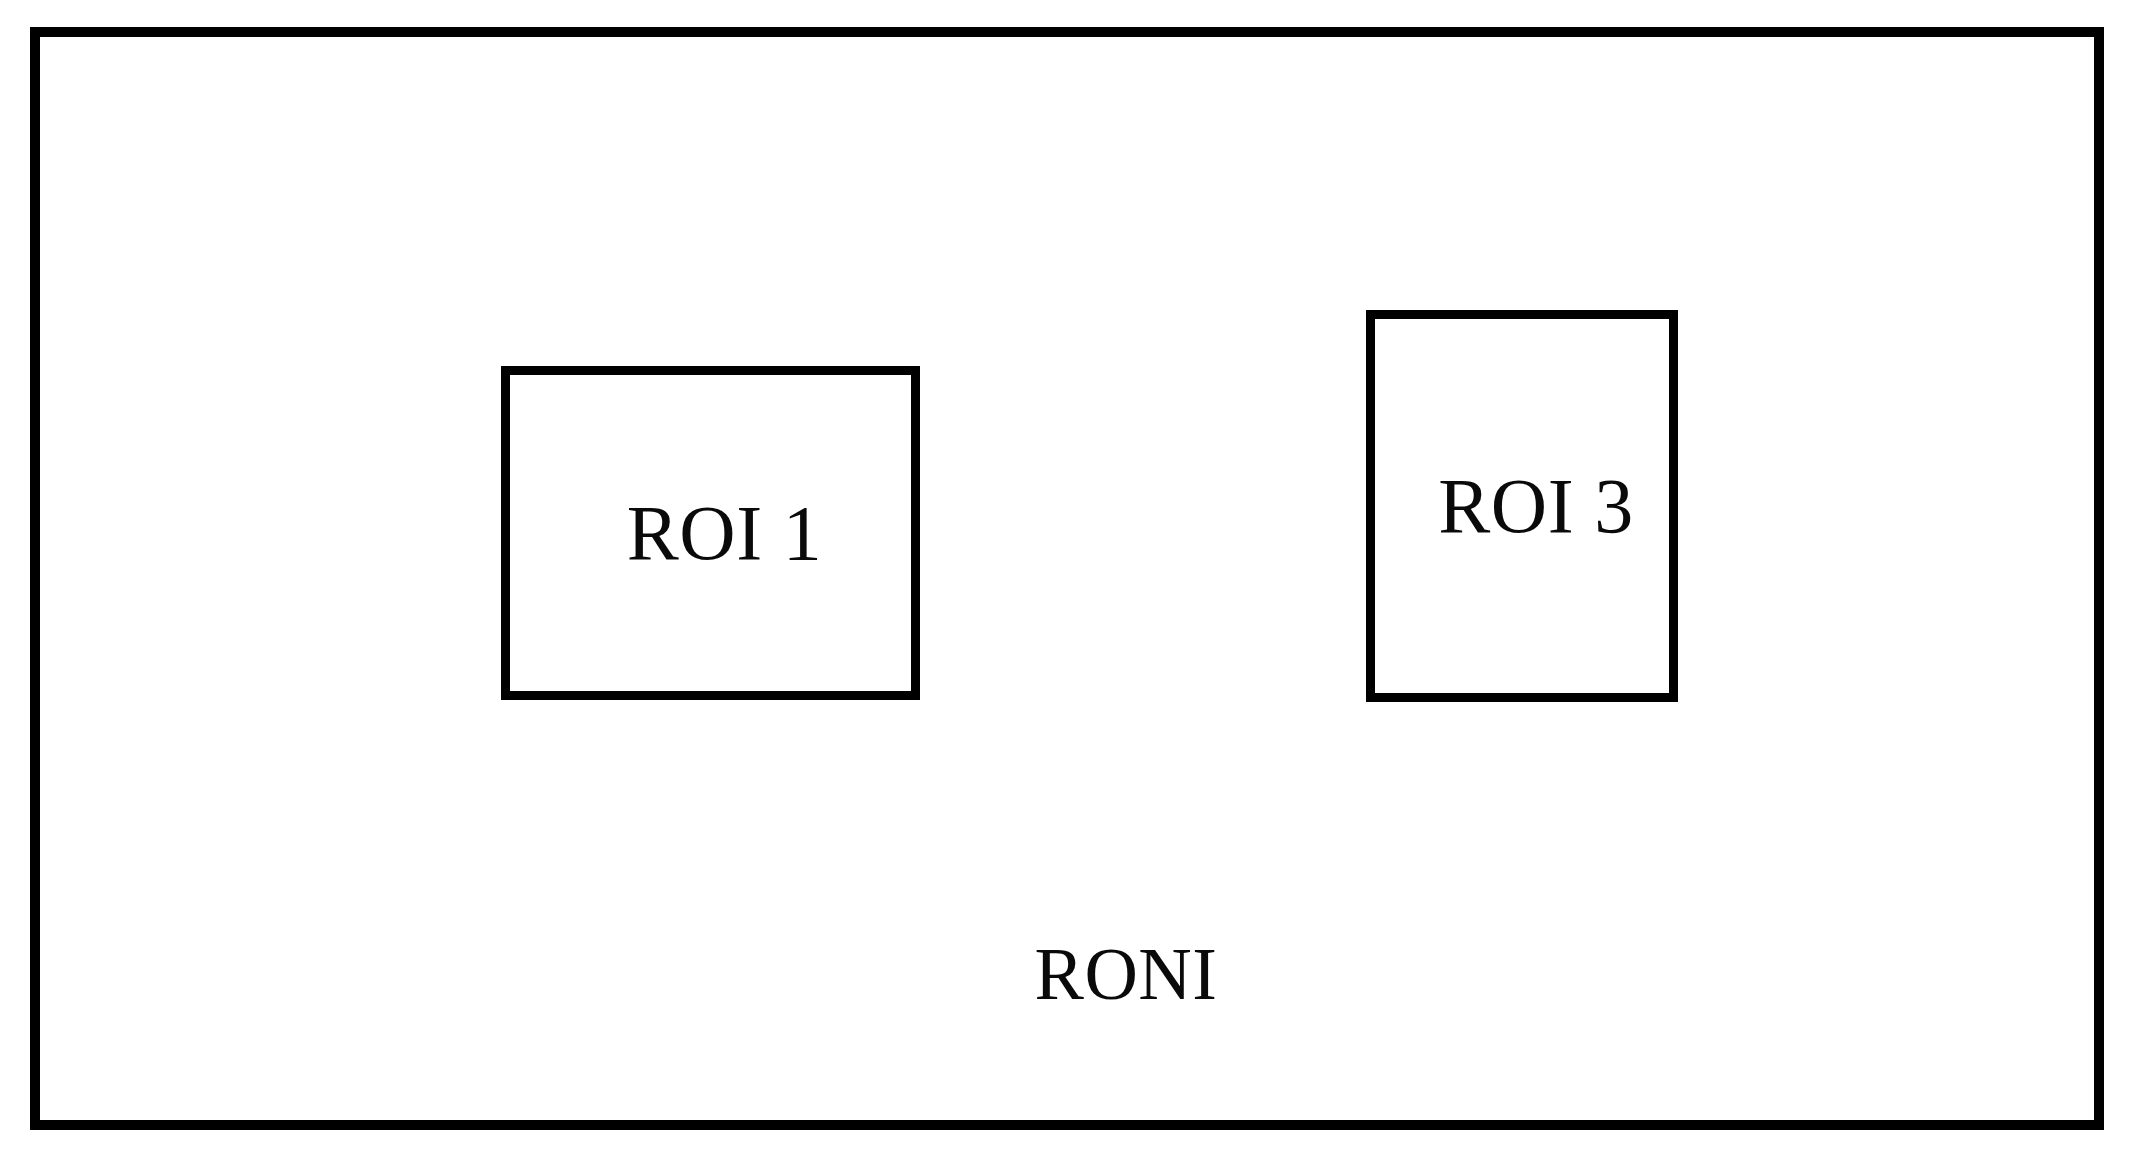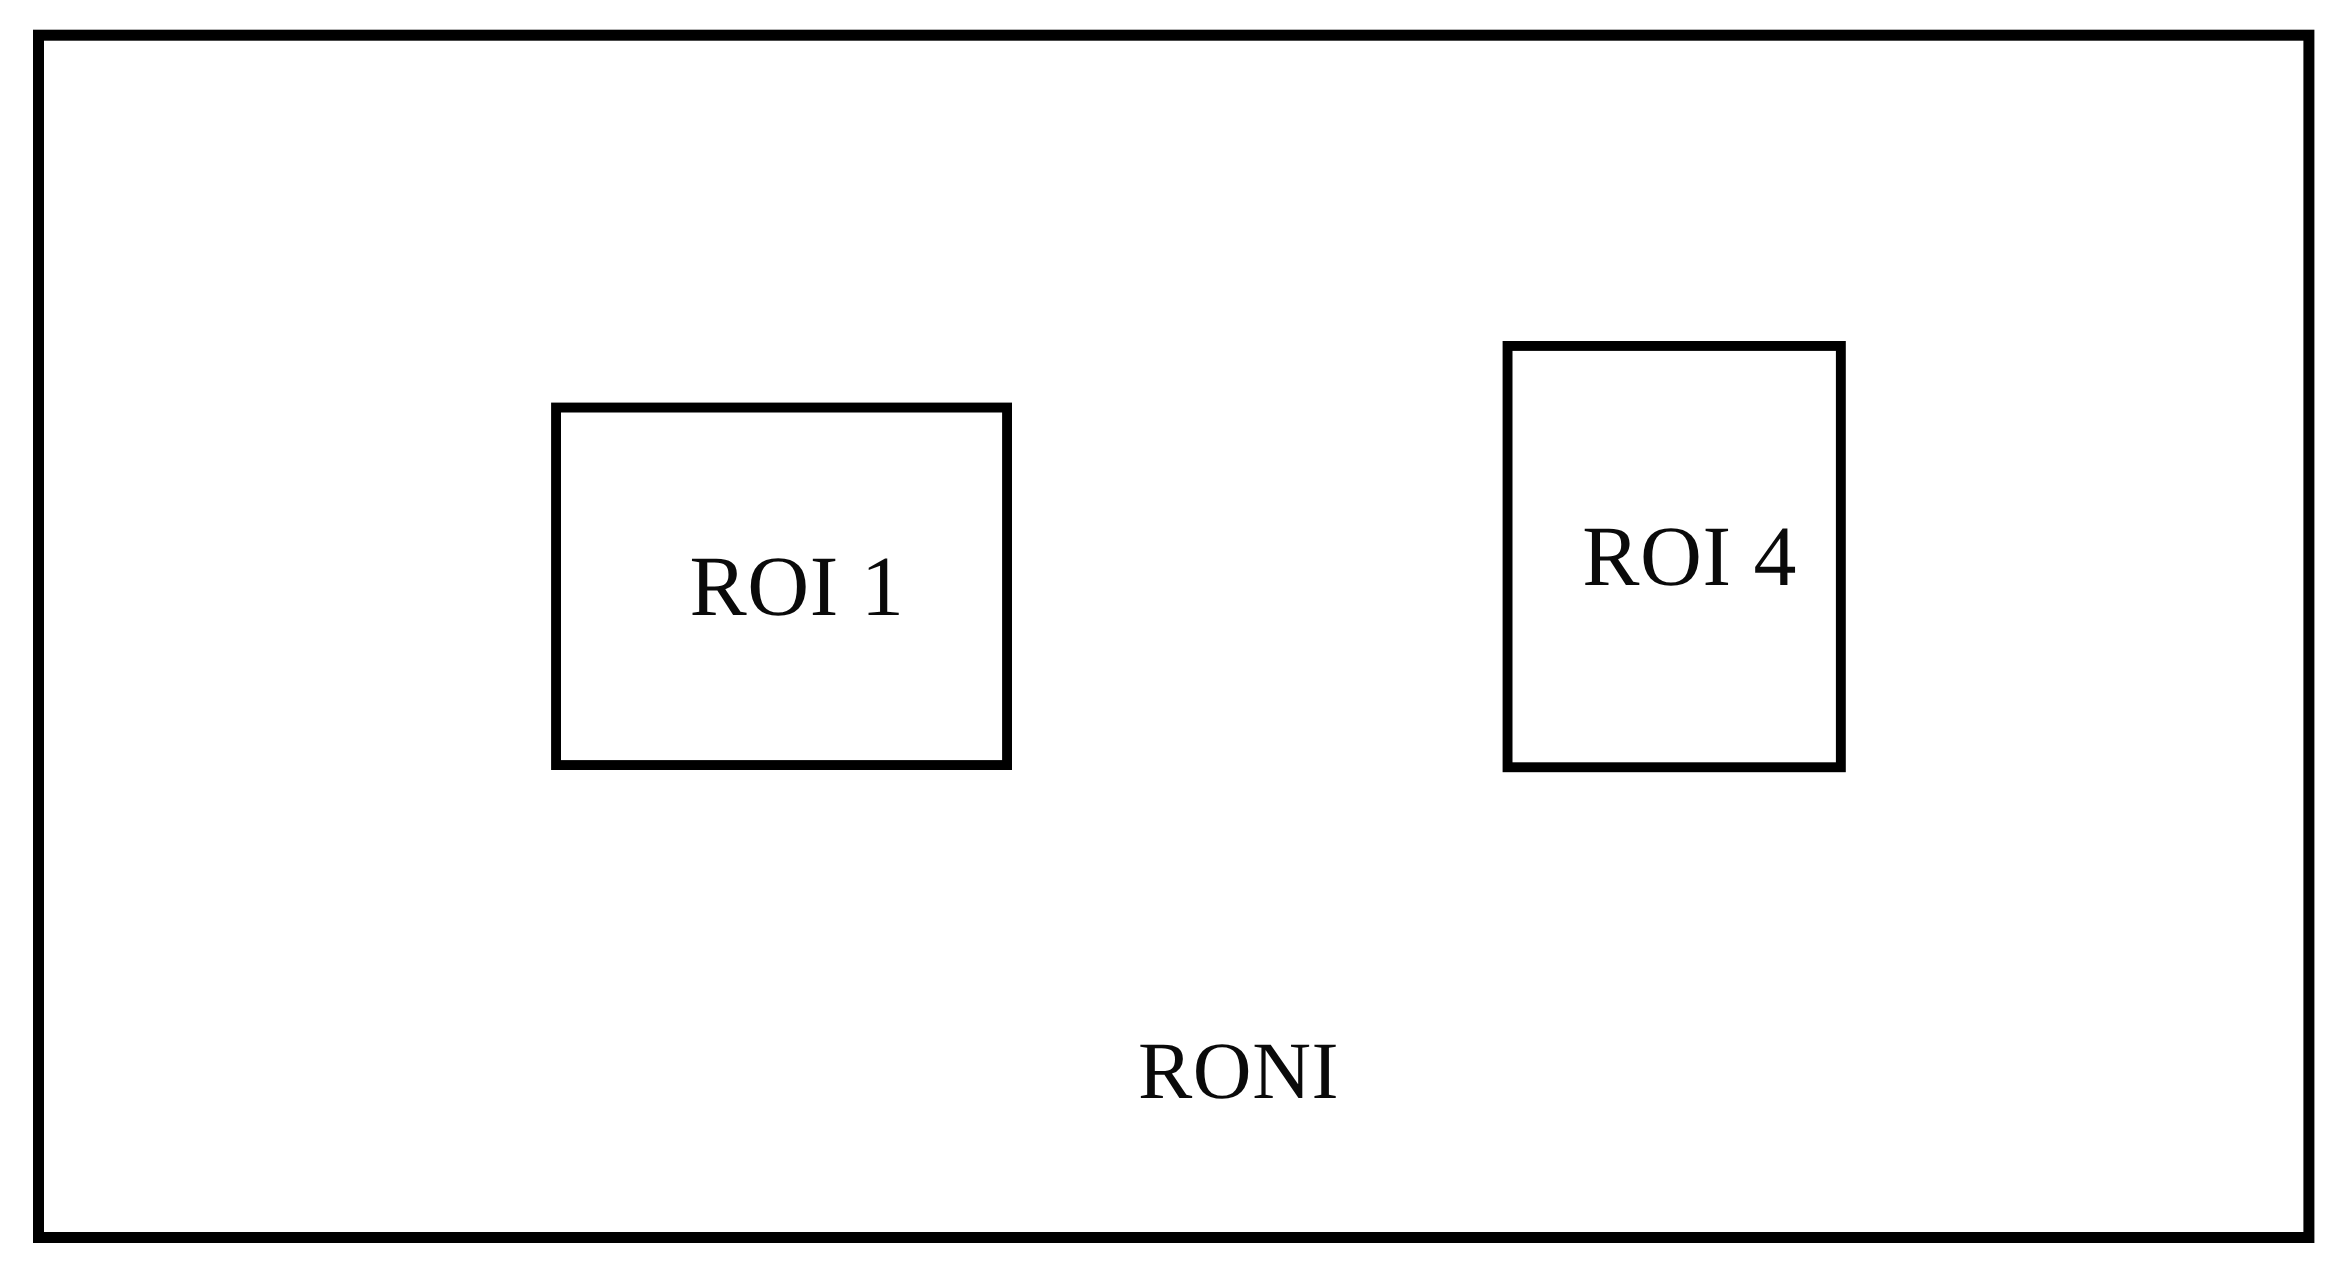--- a/index.html
+++ b/index.html
@@ -98,21 +98,21 @@
 
 <div id="canvas">
 
   <div id="roni-frame">
 
     <div class="roi-box" id="roi-box-1">
       <span class="roi-label">ROI 1</span>
     </div>
 
     <div class="roi-box" id="roi-box-2">
-      <span class="roi-label">ROI 4</span>
+      <span class="roi-label">ROI 3</span>
     </div>
 
     <div id="roni-label">
       <span class="roni-text">RONI</span>
     </div>
 
   </div>
 </div>
 
 </body></html>

